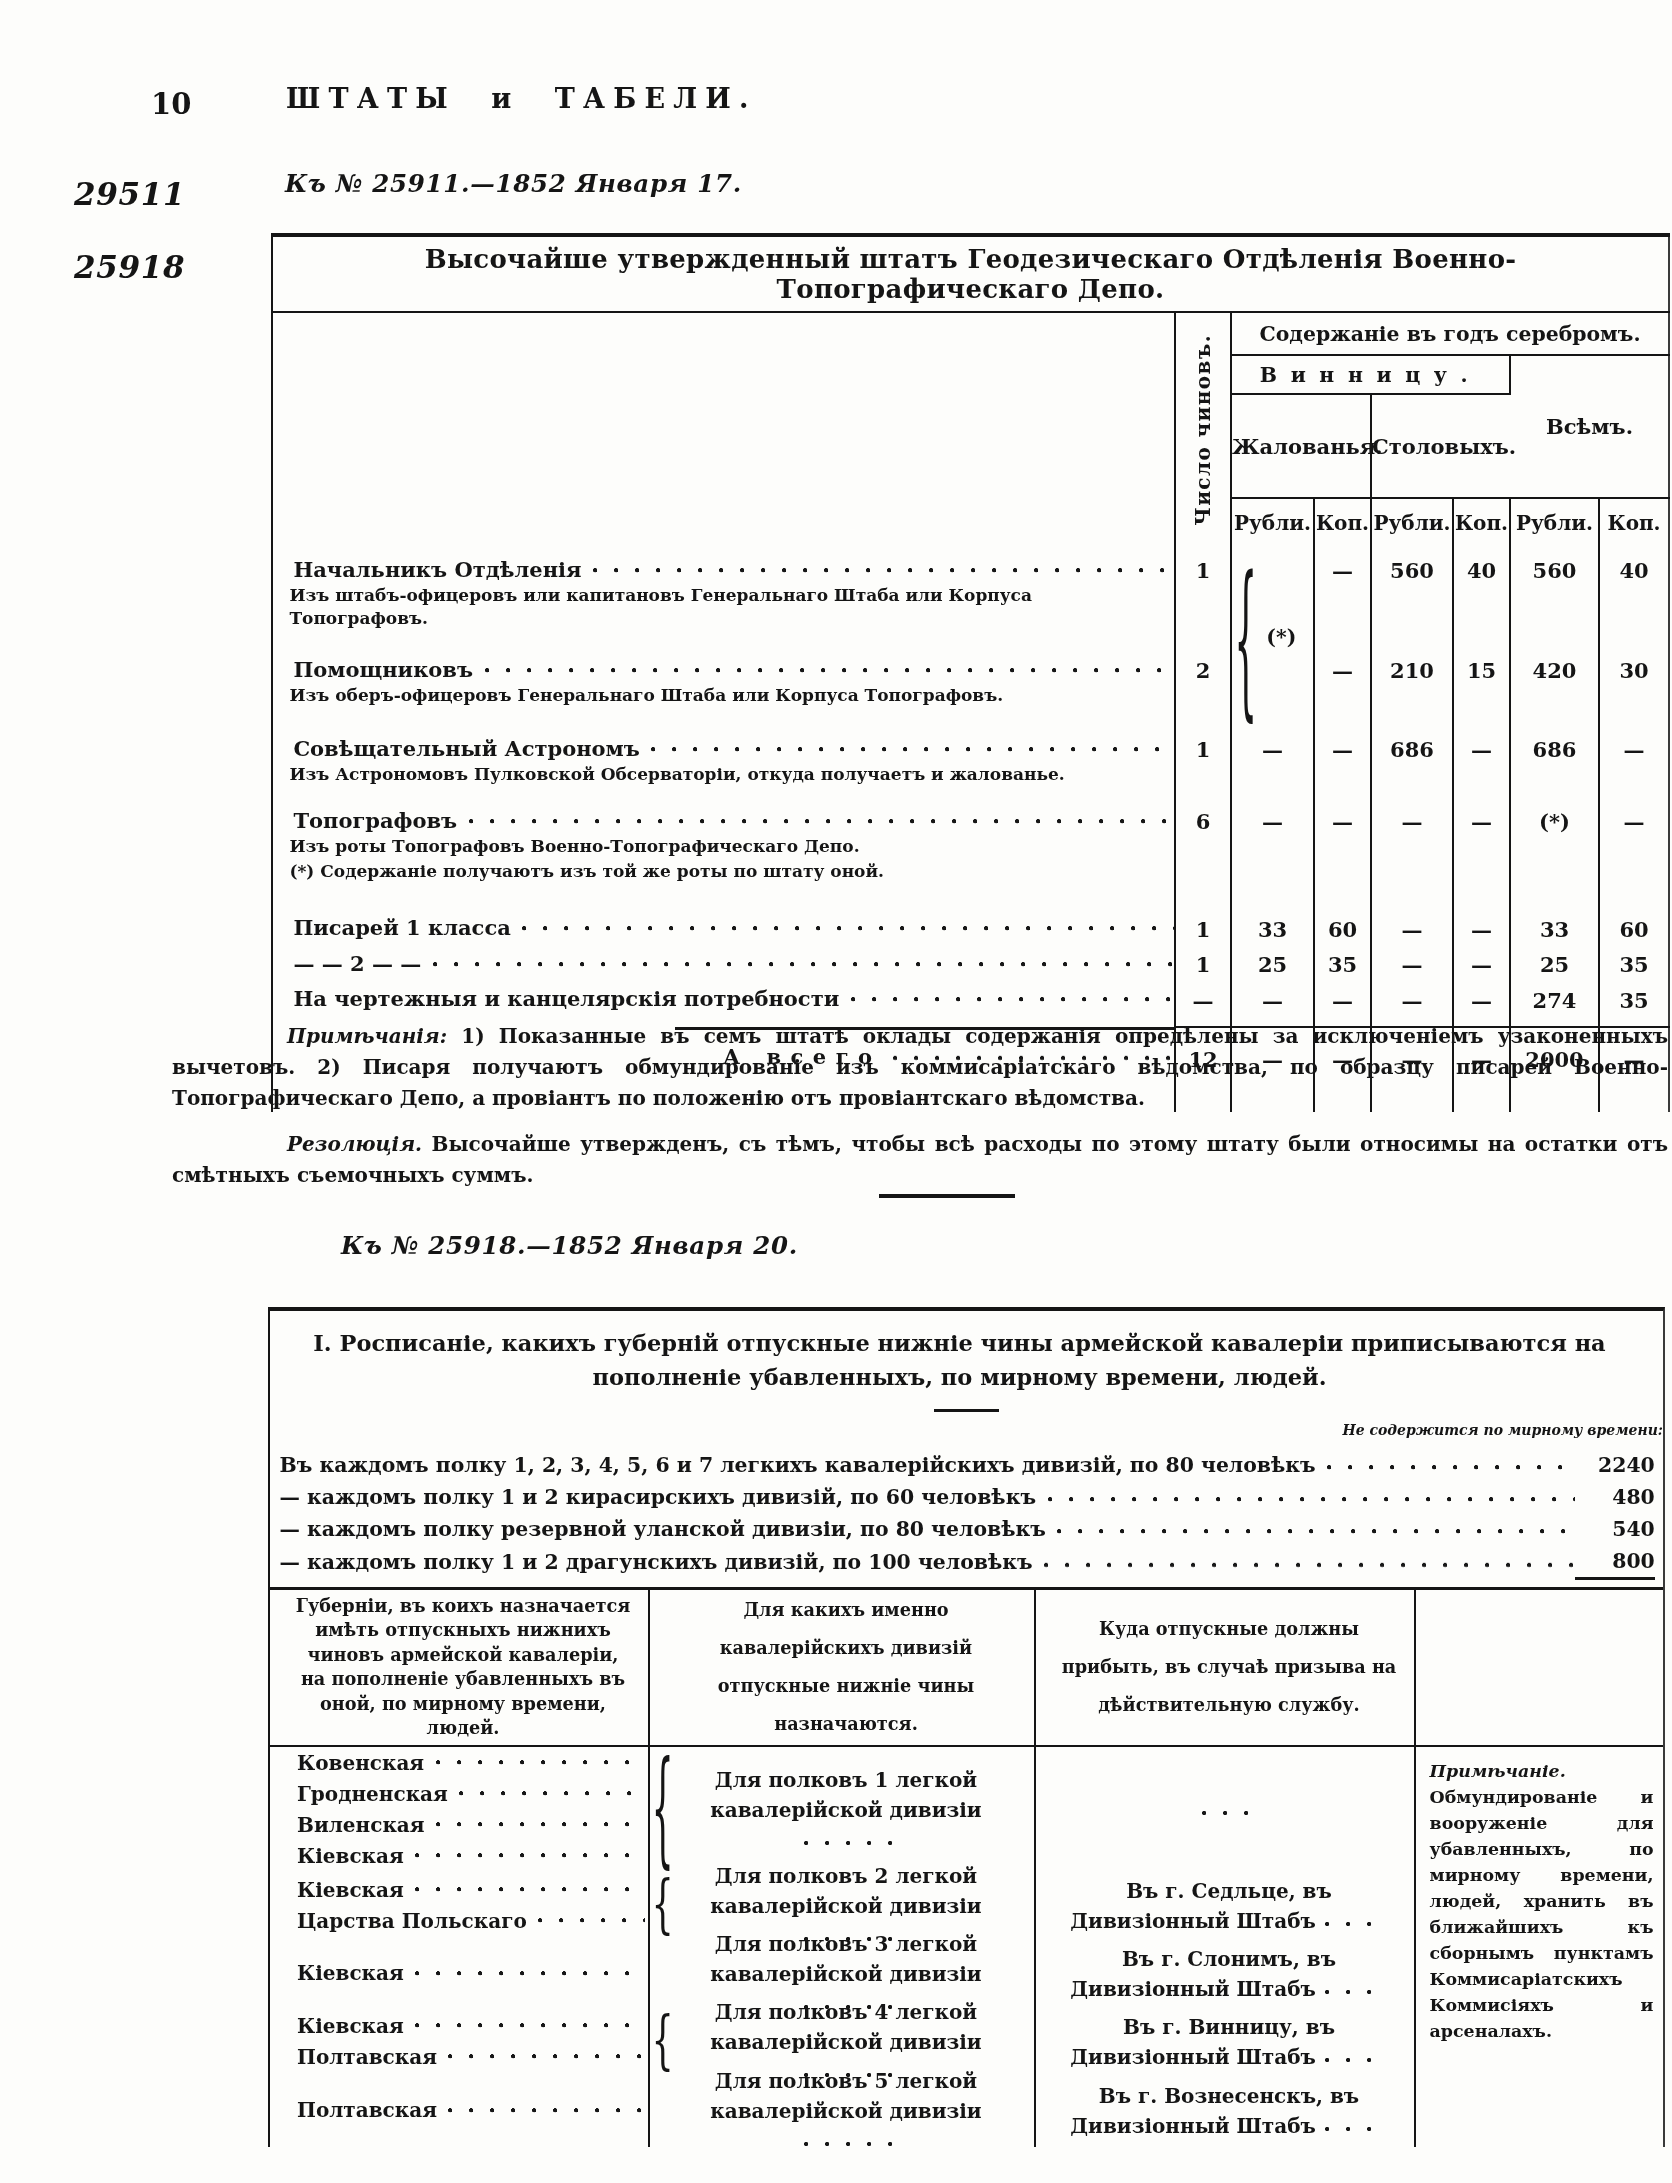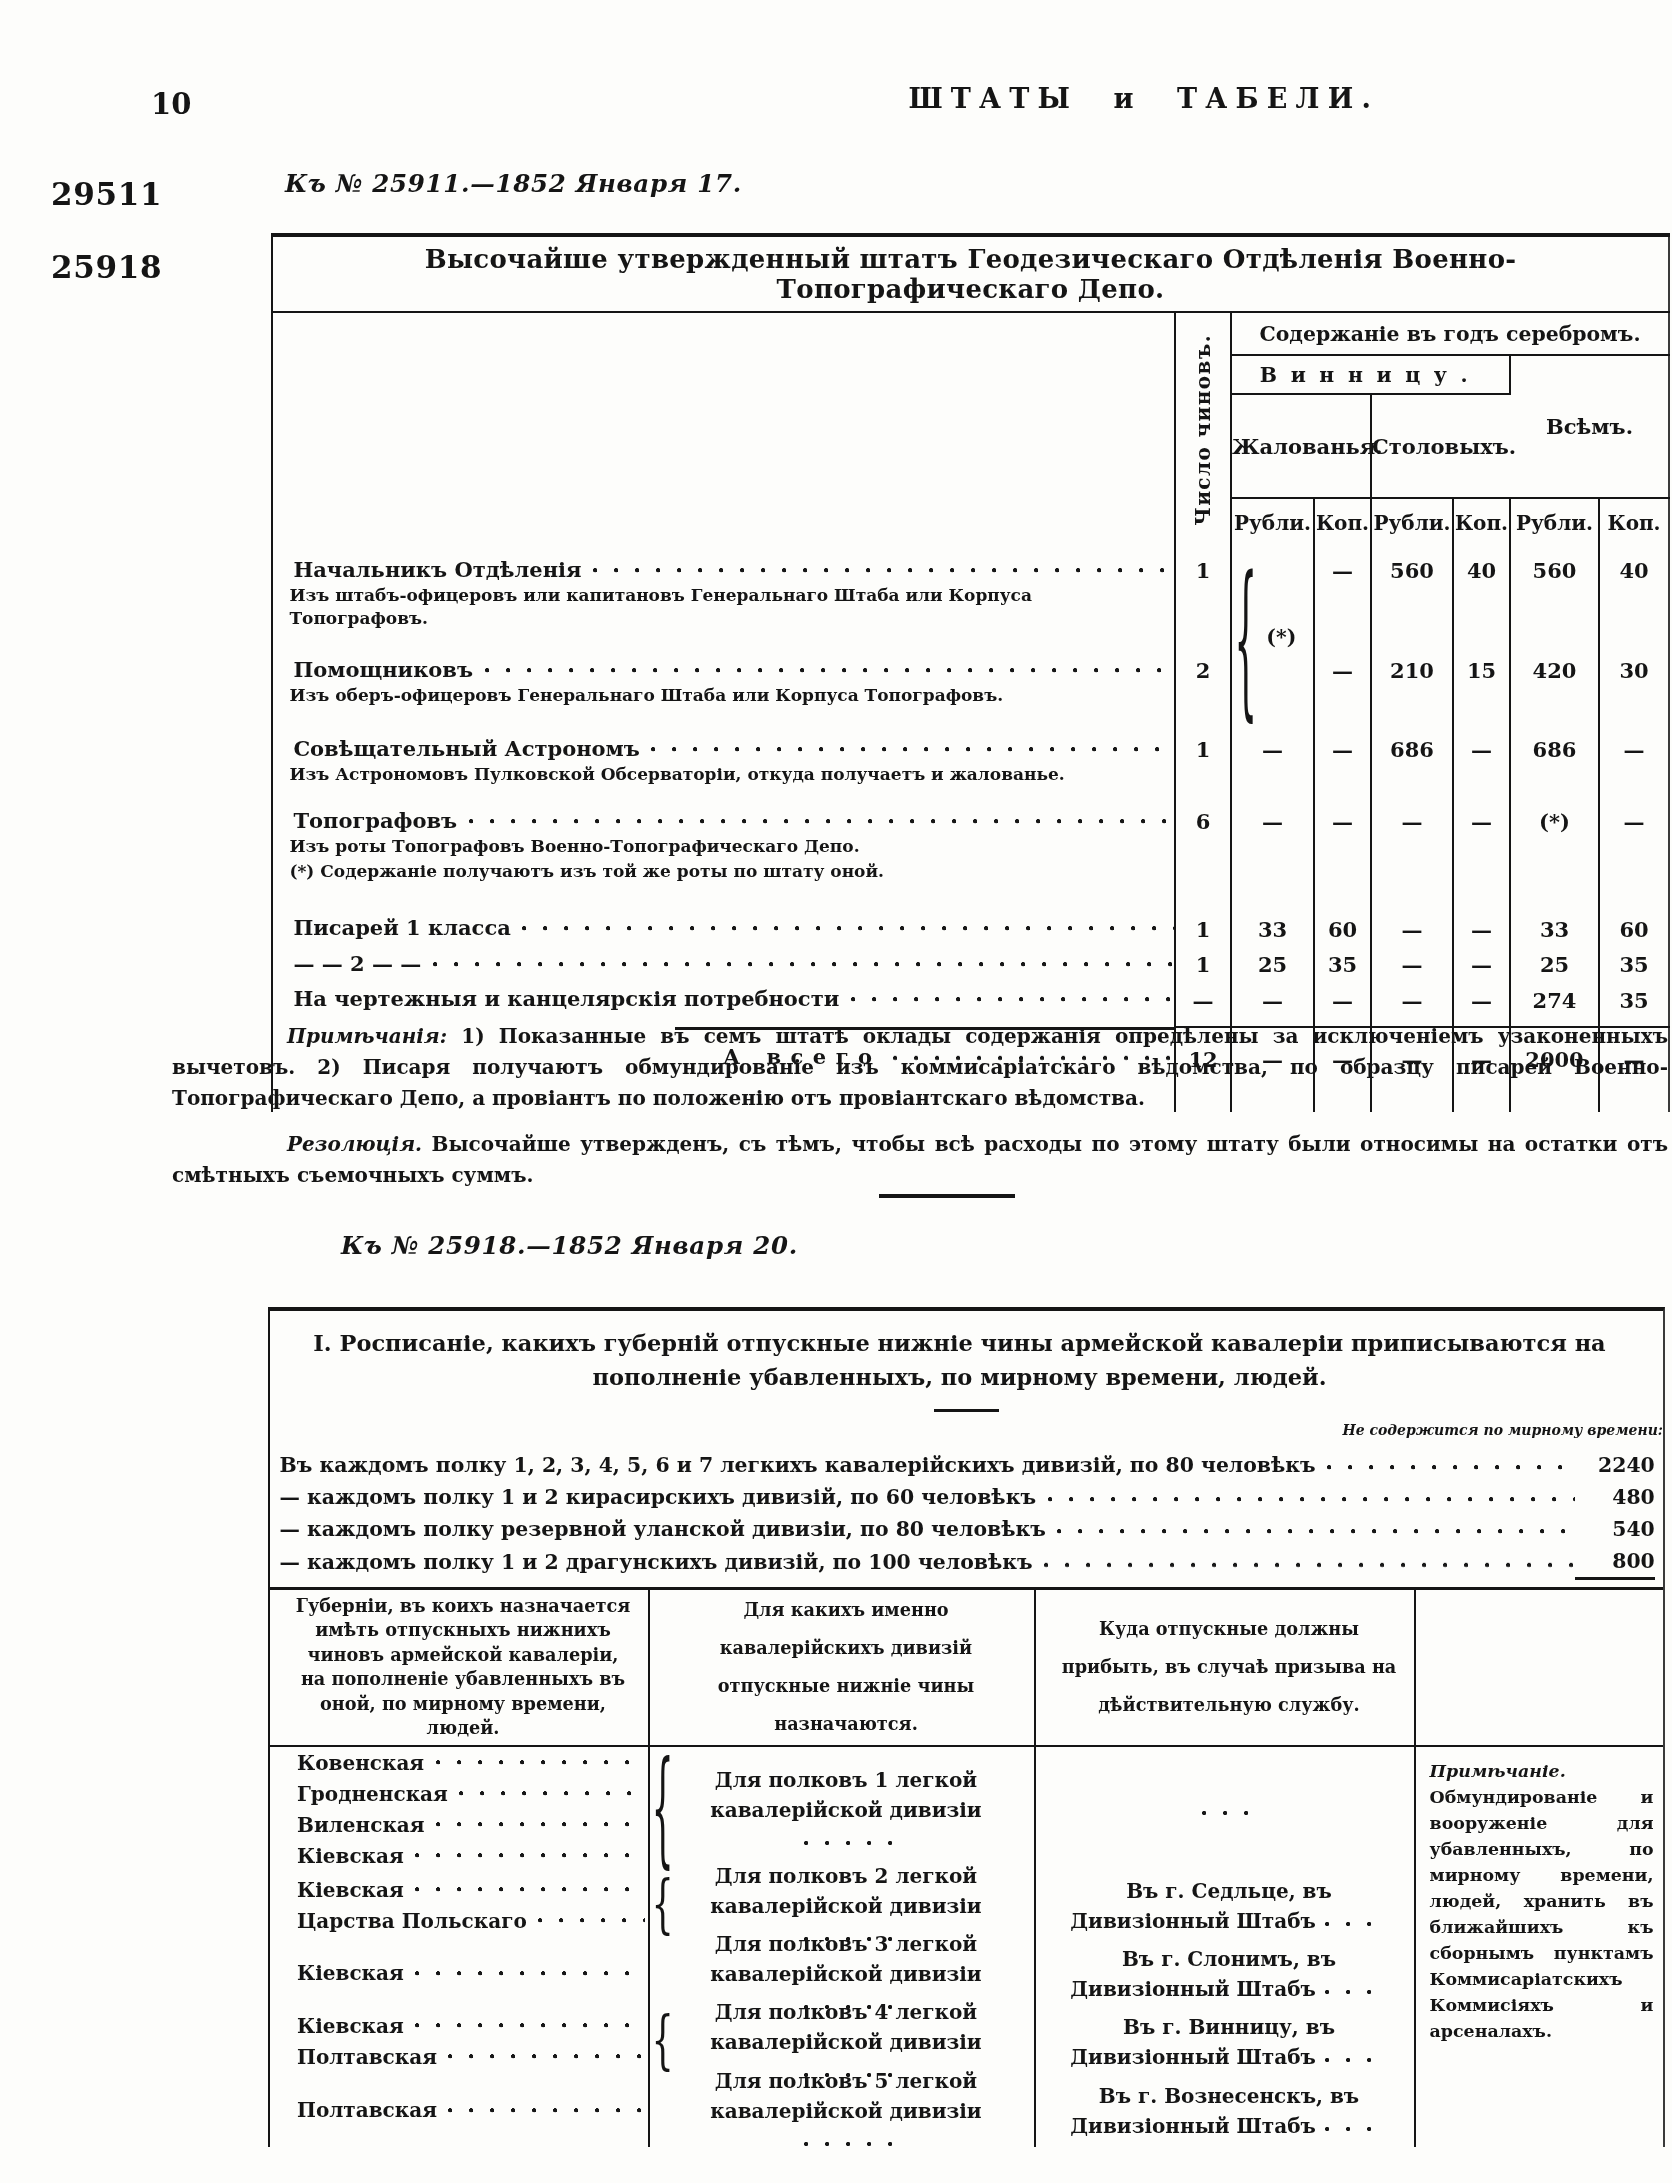--- a/index.html
+++ b/index.html
@@ -4,23 +4,23 @@
 <style>
   html,body { margin:0; padding:0; background:#e8e8e4; }
   .page {
     position:relative; width:1672px; height:2183px; margin:0 auto;
     background:#fdfdfb; color:#151515;
     font-family:"DejaVu Serif","Liberation Serif",serif;
     overflow:hidden;
   }
   
   .pageno { position:absolute; left:151px; top:87px; font-size:29px; font-weight:700; }
-  .header-title { position:absolute; left:286px; right:293px; top:83px; text-align:right;
+  .header-title { position:absolute; left:286px; right:293px; top:83px; text-align:left;
     font-size:27px; font-weight:700; letter-spacing:8.2px; word-spacing:17.7px; }
-  .mnum { position:absolute; left:51px; font-size:31px; font-weight:700; letter-spacing:0.7px; }
+  .mnum { position:absolute; left:74px; font-size:31px; font-weight:700; letter-spacing:0.7px;font-style:italic; }
   .m1 { top:176px; } .m2 { top:249px; }
   .ref { position:absolute; font-style:italic; font-weight:600; font-size:24.5px; letter-spacing:0.7px; }
   .ref1 { left:285px; top:169px; }
   .ref2 { left:341px; top:1231px; }
 
   
   table.t1 { position:absolute; left:271px; top:233px; width:1397px;
     border-collapse:collapse; table-layout:fixed;
     border-top:4.1px solid #151515; border-left:2.7px solid #151515; border-right:2px solid #3a3a3a; }
   table.t1 td { border-right:2px solid #151515; padding:0; vertical-align:top; }

